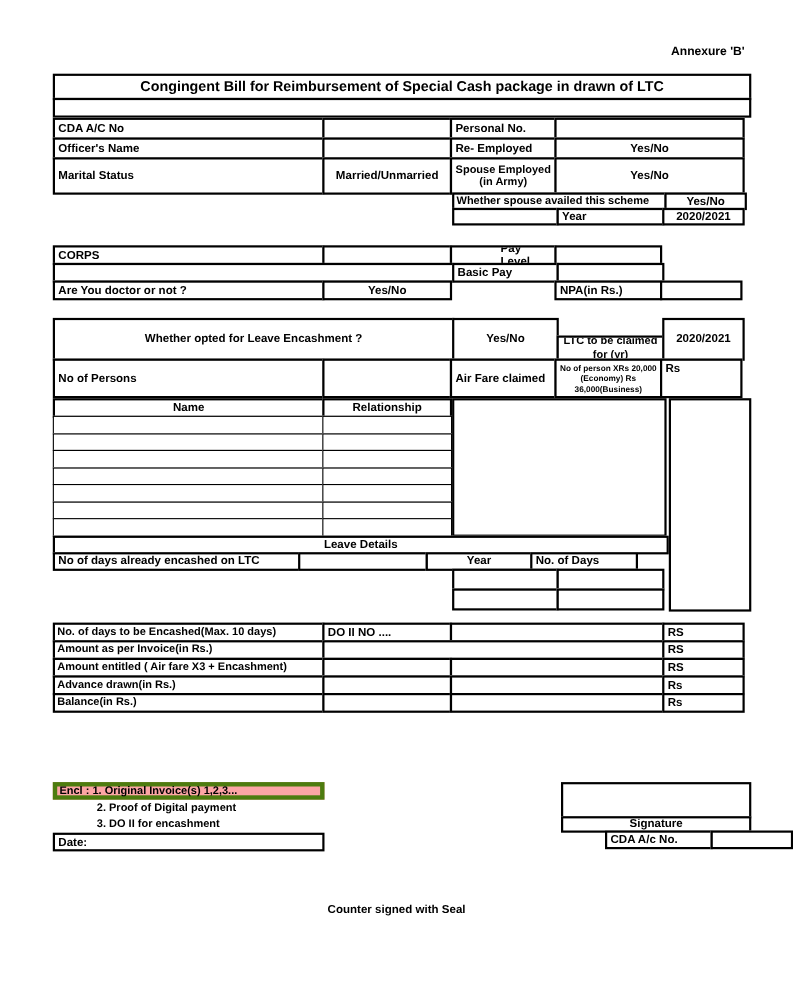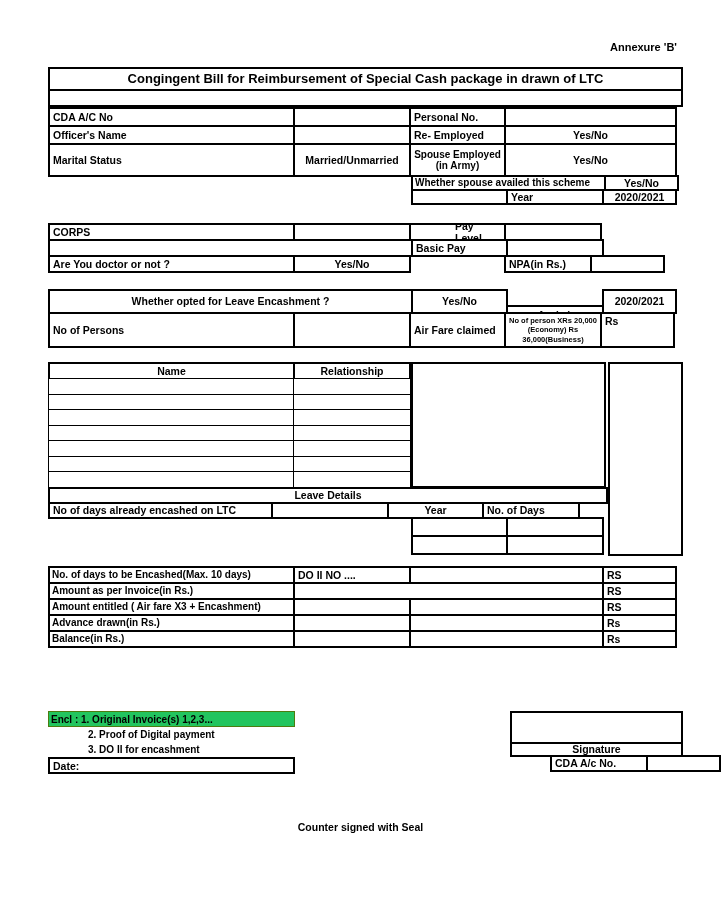--- a/index.html
+++ b/index.html
@@ -22,22 +22,22 @@
   .vtop { align-items:flex-start; padding-top:1px; }
   .small { font-size:7.5px; line-height:1.25; }
   .fs10 { font-size:10px; }
   .nw { white-space:nowrap; }
   .title-cell { font-size:13px; }
   .rt .c { border-width:1px; }
   .rt + .rt { margin-top:-1px; }
   .annex { position:absolute; left:610px; top:41px; font-size:11px; }
   .floating-text { position:absolute; font-size:10px; }
   .thinbox {
-    position:absolute; box-sizing:border-box; border:1px solid #4d7c0f;
-    font-size:10px; padding:0 2px; display:flex; align-items:center; background:#22c55e;
+    position:absolute; box-sizing:border-box; border:4px solid #4d7c0f;
+    font-size:10px; padding:0 2px; display:flex; align-items:center; background:#fca5a5;
   }
   .thickbox {
     position:absolute; box-sizing:border-box; border:2px solid #000;
     font-size:10.5px; padding:0 3px; display:flex; align-items:center; background:#fff;
   }
   .center-note { position:absolute; left:0; width:721px; text-align:center; font-size:10.5px; }
 </style>
 </head>
 <body>
 
@@ -95,27 +95,27 @@
     </div>
     <div class="row" style="height:18px;">
       <div class="c" style="width:365px;"></div>
       <div class="c" style="width:97px;">Basic Pay</div>
       <div class="c" style="width:98px;"></div>
     </div>
     <div class="row" style="height:18px;">
       <div class="c" style="width:247px;">Are You doctor or not ?</div>
       <div class="c ctr" style="width:118px;">Yes/No</div>
       <div class="c sp" style="width:97px;"></div>
-      <div class="c" style="width:88px;">NPA(in Rs.)</div>
+      <div class="c" style="width:98px;">NPA(in Rs.)</div>
       <div class="c" style="width:75px;"></div>
     </div>
   </div>
 
   <div class="blk" style="left:48px; top:289px;">
-    <div class="row" style="height:25px;">
+    <div class="row" style="height:39px;">
       <div class="c ctr" style="width:365px;">Whether opted for Leave Encashment ?</div>
       <div class="c ctr" style="width:97px;">Yes/No</div>
       <div class="c ctr fs10" style="width:98px; padding:0 0;margin-top:16px;">LTC to be claimed for (yr)</div>
       <div class="c ctr" style="width:75px;">2020/2021</div>
     </div>
     <div class="row" style="height:36px;">
       <div class="c" style="width:247px;">No of Persons</div>
       <div class="c" style="width:118px;"></div>
       <div class="c" style="width:97px;">Air Fare claimed</div>
       <div class="c ctr small" style="width:98px; padding:0 2px;">No of person XRs 20,000 (Economy) Rs 36,000(Business)</div>

